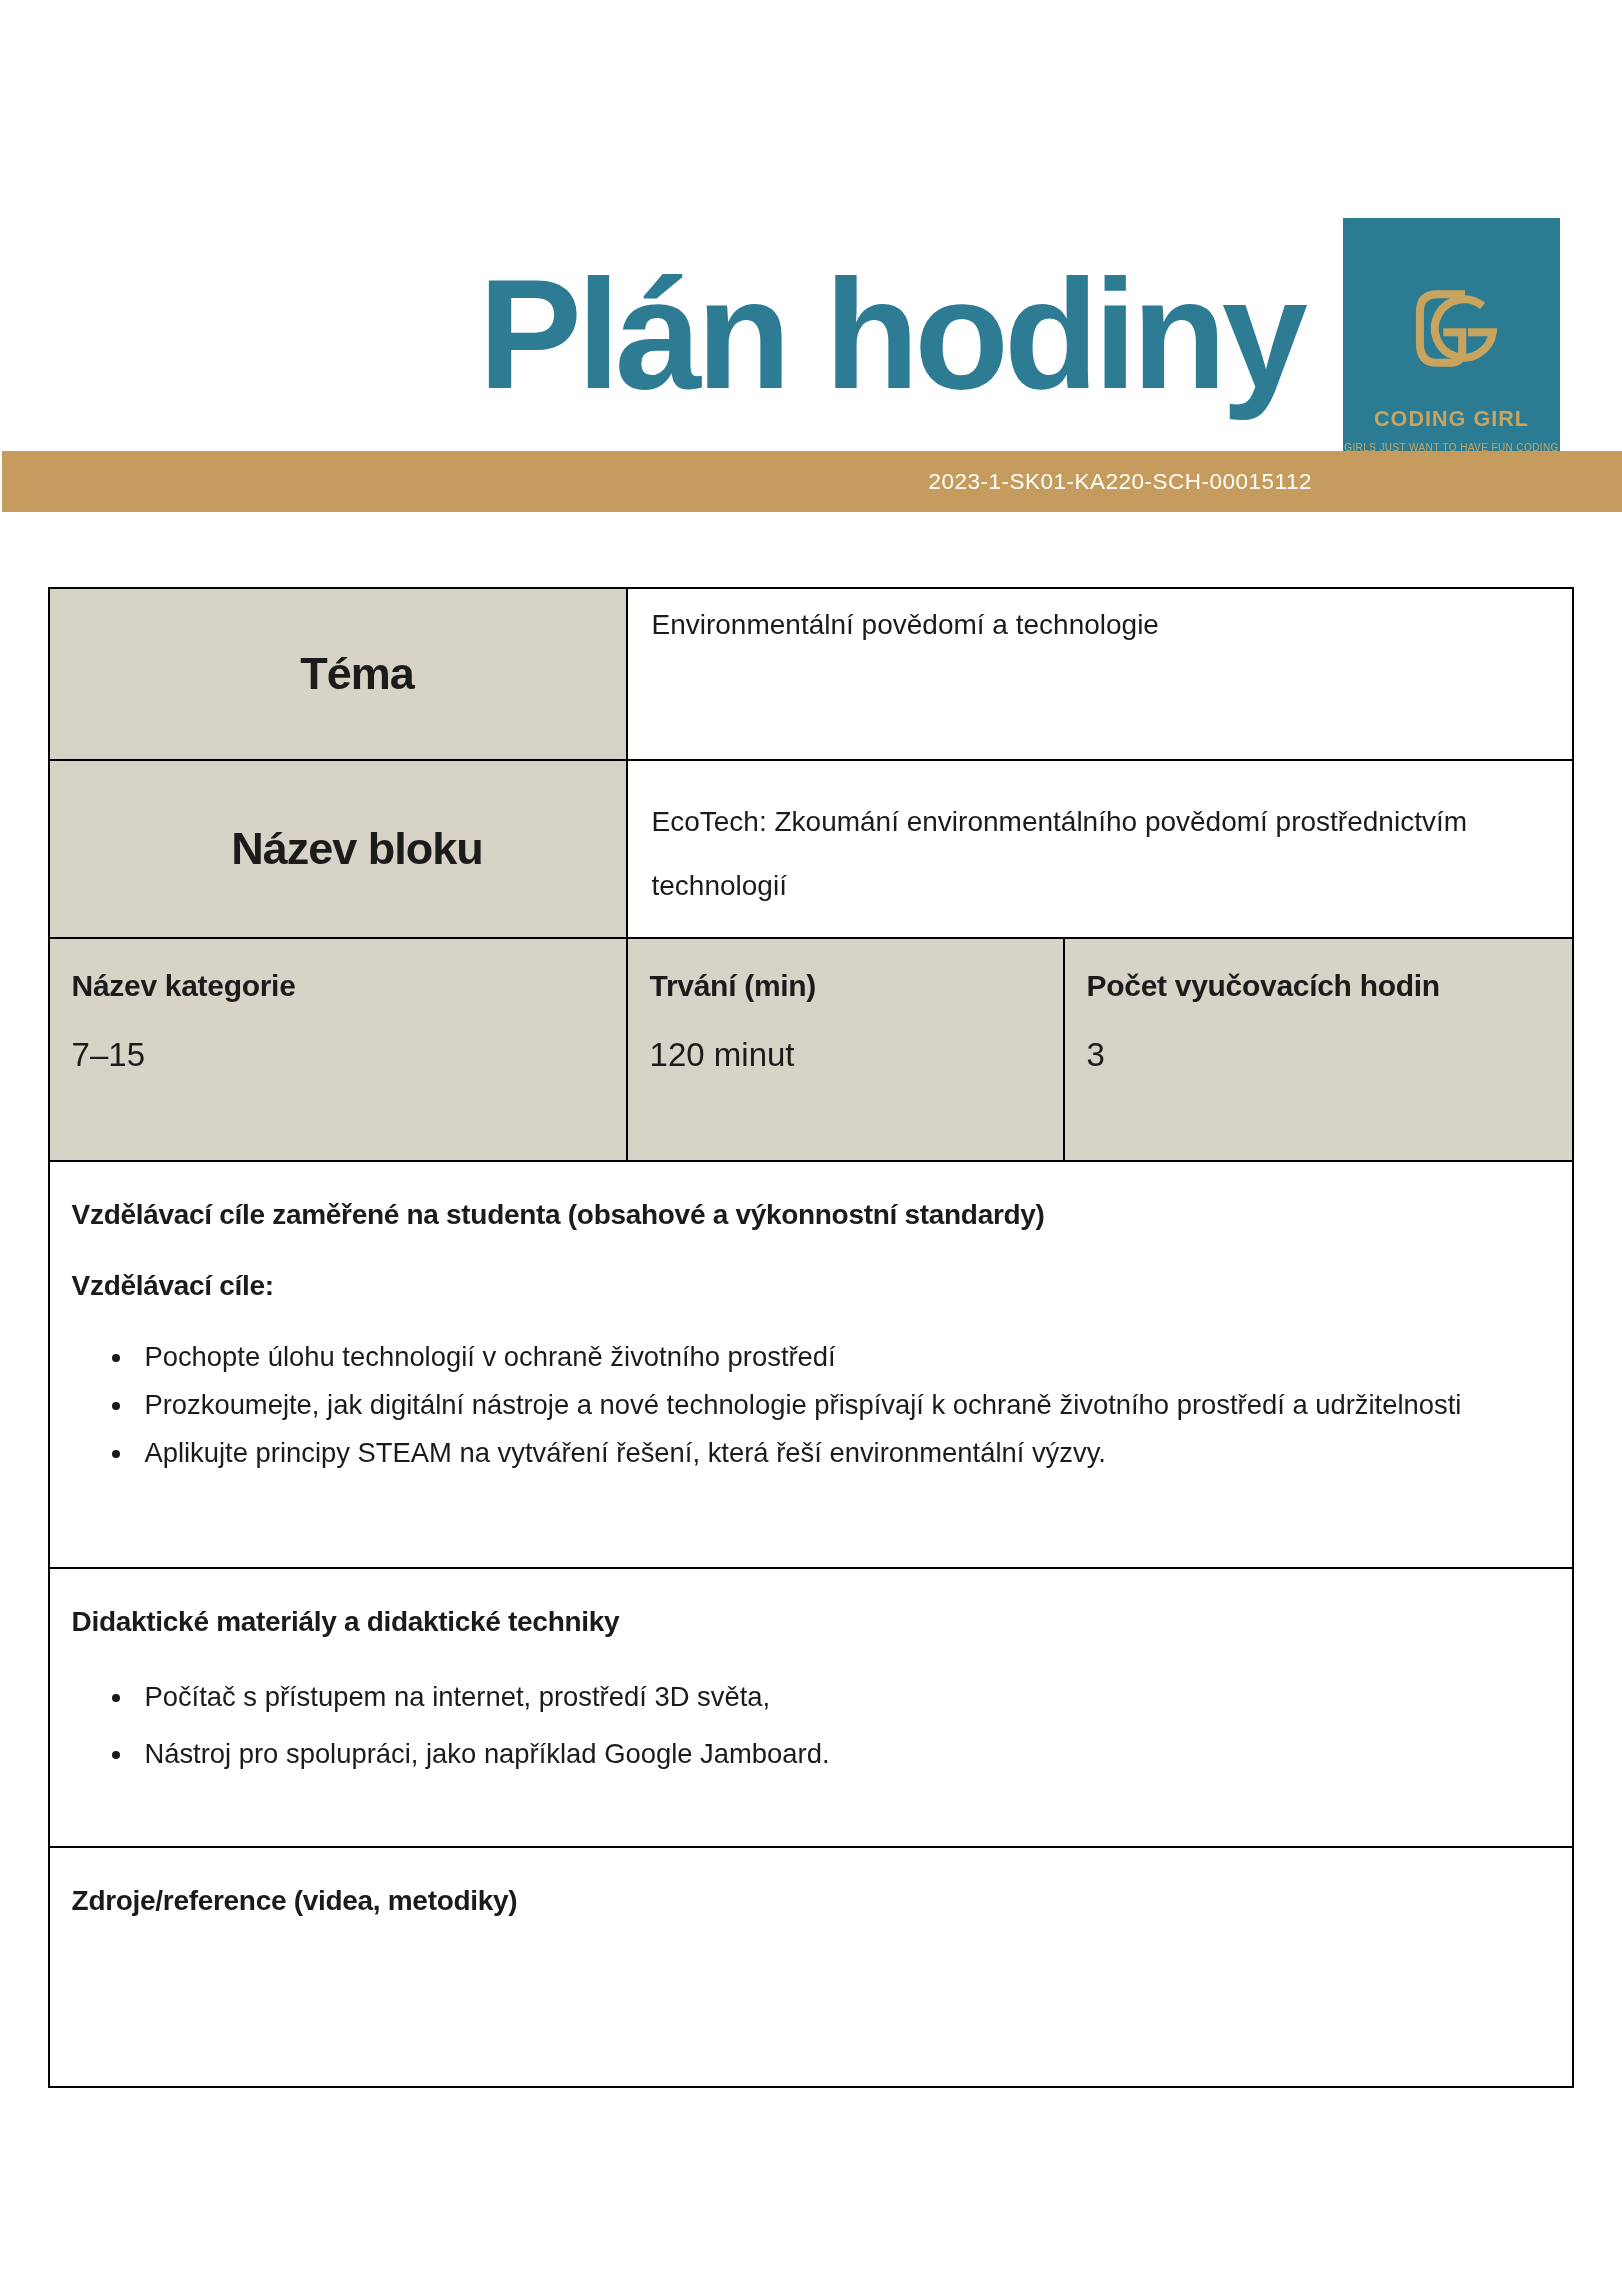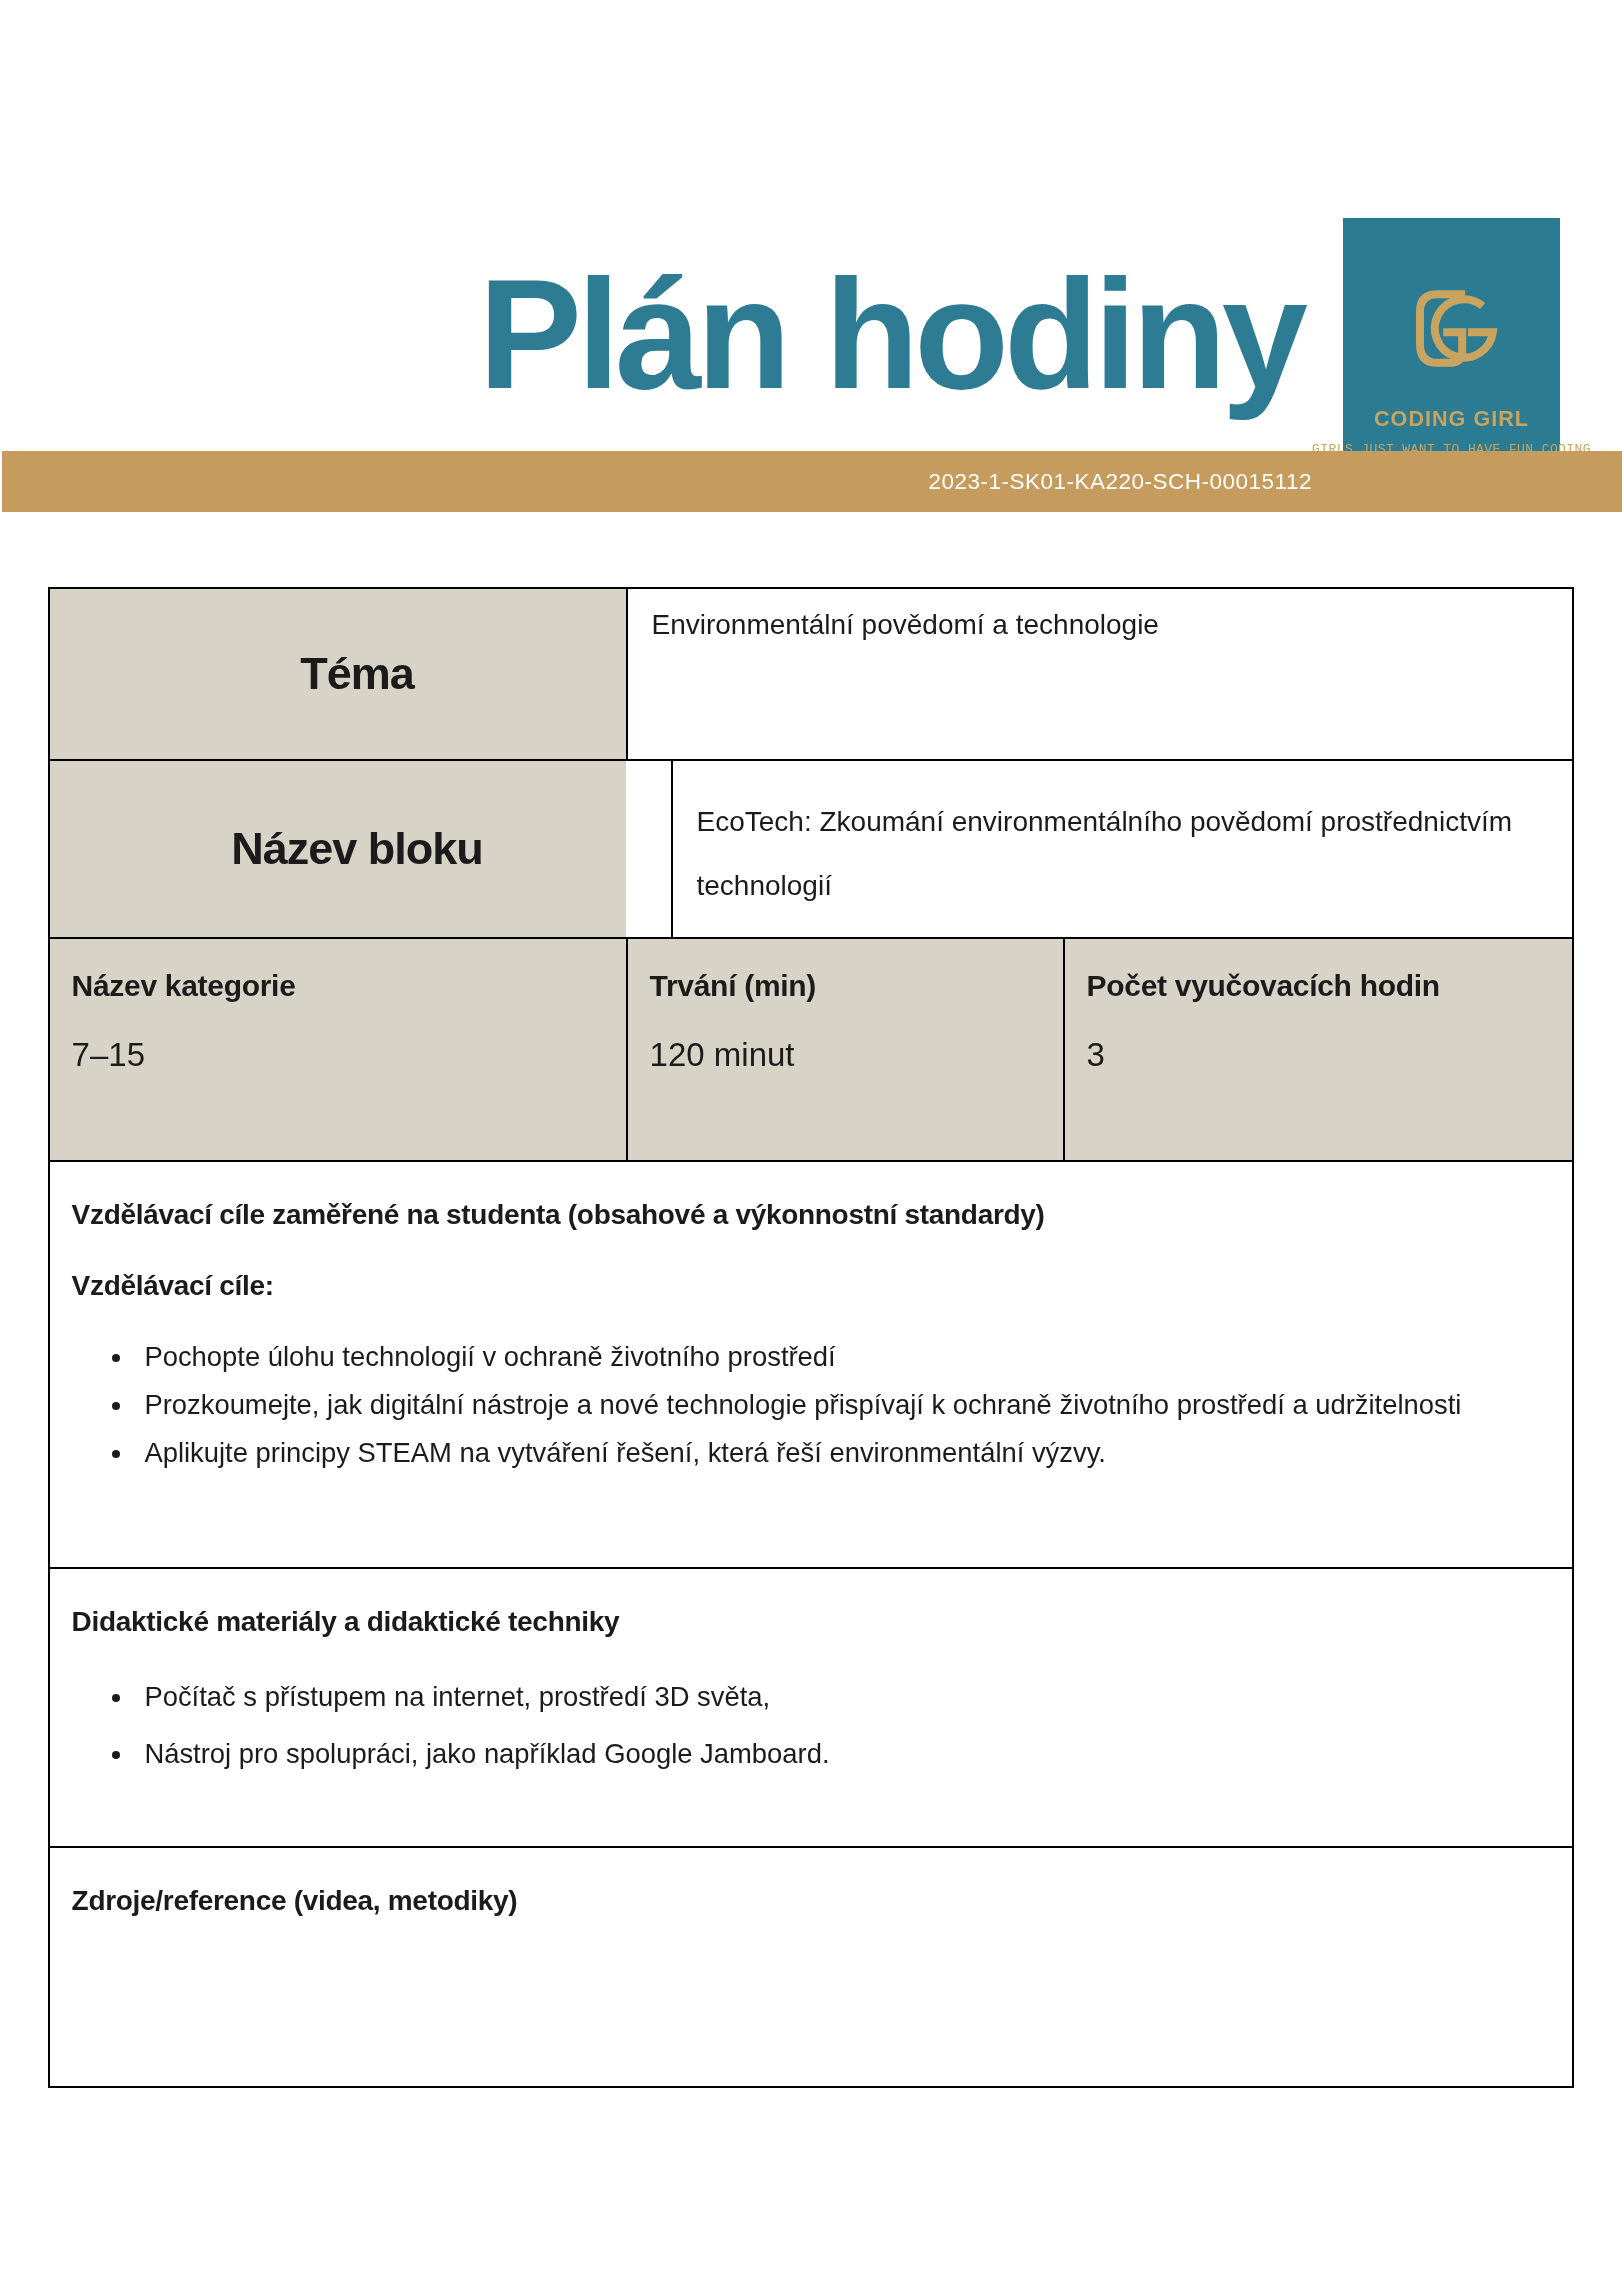--- a/index.html
+++ b/index.html
@@ -50,41 +50,40 @@
     margin-top:11.8px;
     color:#c9a45f;
     font-size:21.6px;
     font-weight:bold;
     letter-spacing:1px;
     white-space:nowrap;
   }
   .logo-tagline {
     margin-top:10px;
     color:#c9a45f;
-    font-size:13px;
+    font-size:10px;
     letter-spacing:0.4px;
     white-space:nowrap;
-    font-family:Liberation Mono, monospace;
   }
 
   
   .plan-table {
     position:absolute;
     left:48px; top:587px;
     width:1526px;
     border:2.9px solid #000;
   }
   .t-row { display:flex; border-top:2.9px solid #000; }
   .t-row:first-child { border-top:none; }
   .cell { position:relative; }
   .cell + .cell { border-left:2.9px solid #000; }
   .beige { background:#d8d3c7;padding-left:38px; }
 
   .row-tema   { height:170px; }
-  .row-nazev  { height:178px;gap:45px; }
+  .row-nazev  { height:178px; }
   .row-meta   { height:223px; }
   .row-cile   { height:407px; }
   .row-mat    { height:279px; }
   .row-zdroje { height:240px; }
 
   .label-cell {
     width:576px;
     display:flex; align-items:center; justify-content:center;
     font-weight:bold;
     font-size:45px;

